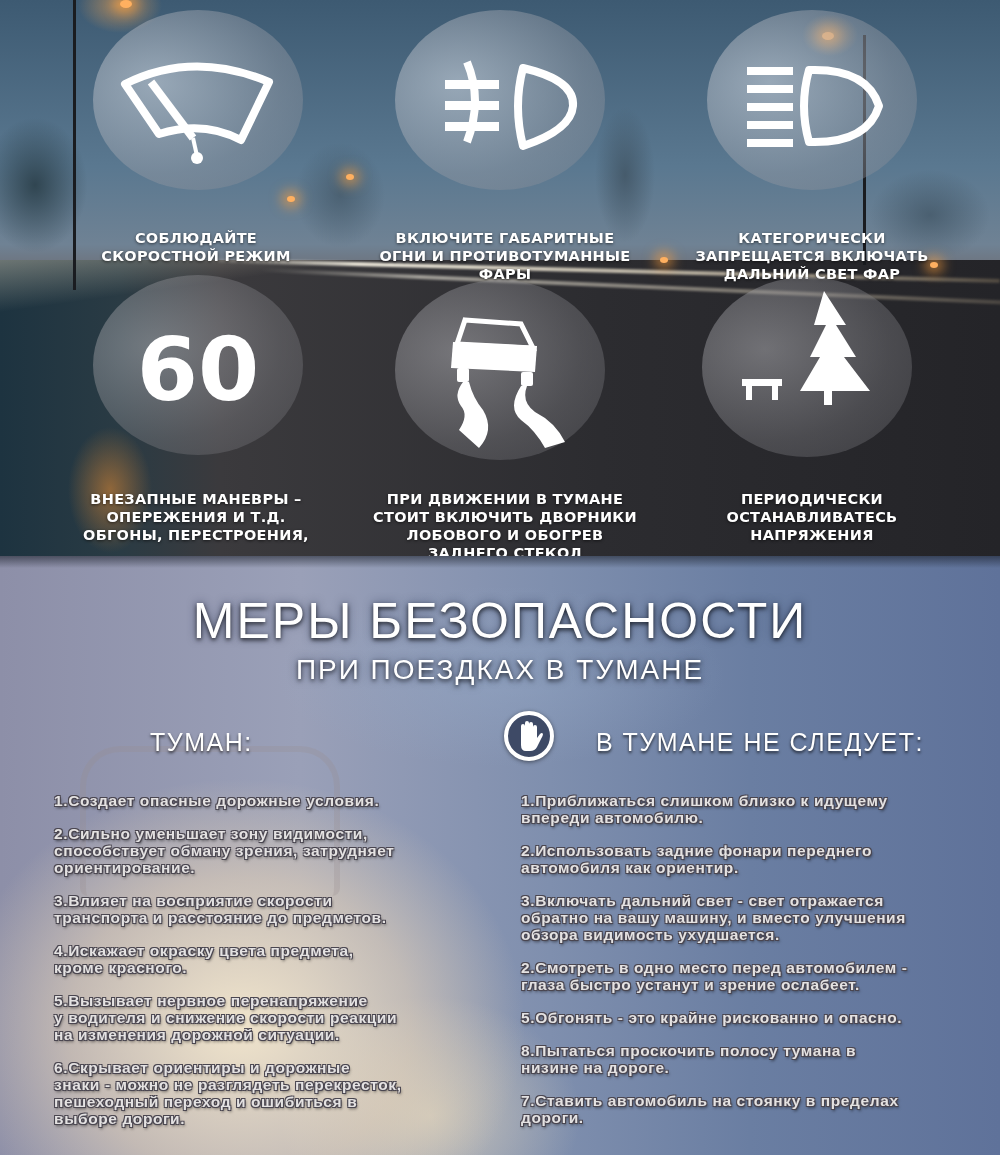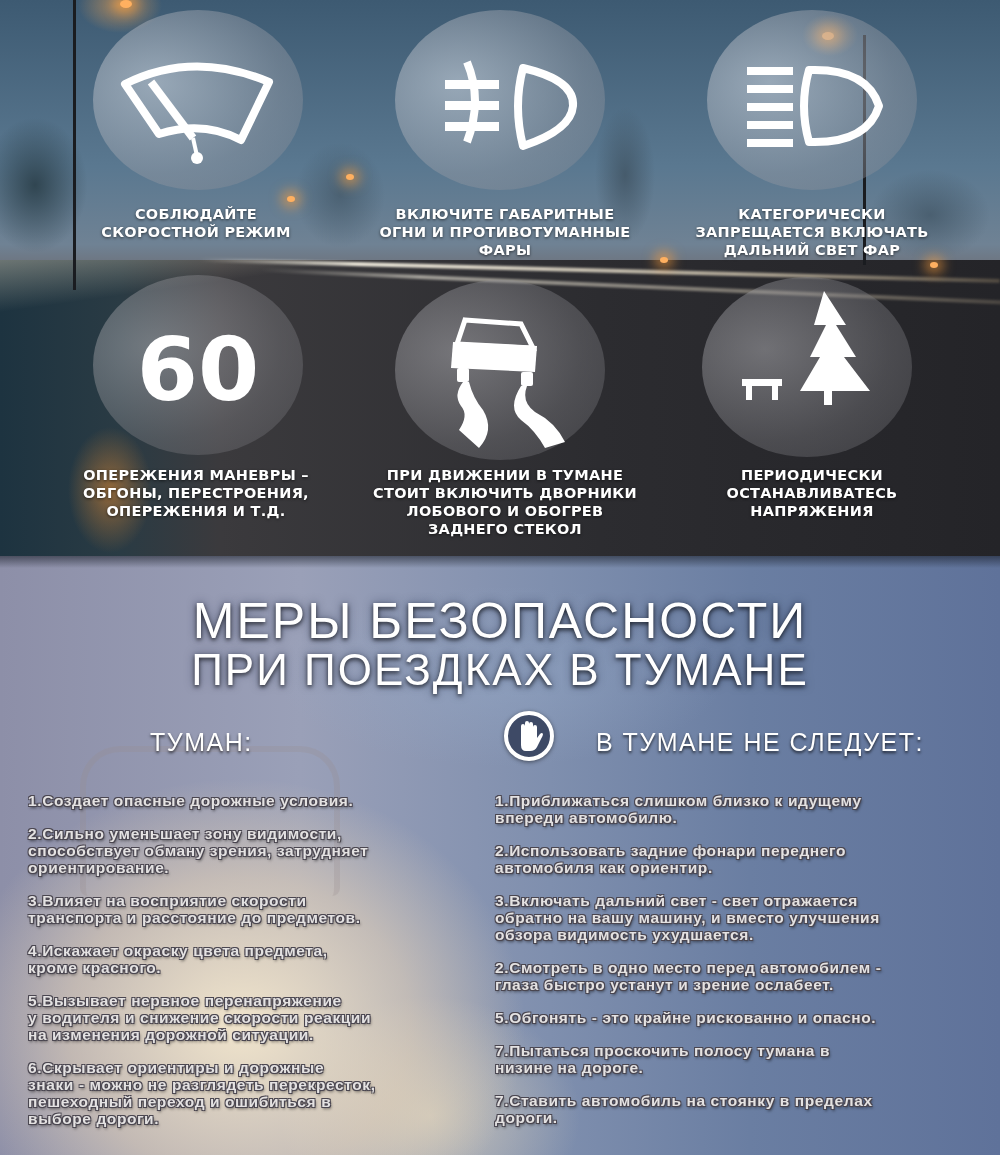--- a/index.html
+++ b/index.html
@@ -49,20 +49,21 @@
   }
   .circle.dark {
     background:radial-gradient(ellipse at 30% 40%, rgba(200,200,205,0.45), rgba(130,130,135,0.4) 60%, rgba(100,100,105,0.35));
   }
   .circle svg { position:absolute; left:0; top:0; width:100%; height:100%; }
   .feature-label {
     position:absolute; left:0; width:300px;
     color:#ffffff; font-family:"DejaVu Sans", sans-serif; font-weight:bold;
     font-size:14.5px; line-height:18px; letter-spacing:0.3px;
     text-shadow:0 1px 3px rgba(0,0,0,0.6);
+    margin-top:24px;
   }
   .feature-label span { display:block; white-space:nowrap; }
 
   
   .bottom-panel {
     position:absolute; left:0; top:556px; width:1000px; height:599px; overflow:hidden;
     background:
       radial-gradient(ellipse 380px 330px at 240px 470px, rgba(245,232,205,0.95), rgba(235,215,185,0.55) 45%, transparent 75%),
       radial-gradient(ellipse 200px 160px at 430px 560px, rgba(240,225,190,0.6), transparent 75%),
       radial-gradient(ellipse 300px 120px at 500px 120px, rgba(150,170,200,0.5), transparent 75%),
@@ -77,21 +78,21 @@
     border:6px solid rgba(150,140,140,0.25); border-radius:40px 40px 8px 8px;
     border-bottom:none;
   }
   .main-title {
     position:absolute; left:0; width:1000px; text-align:center;
     font-family:"Liberation Sans", sans-serif; color:#ffffff;
     text-shadow:0 2px 4px rgba(0,0,0,0.7), 0 0 10px rgba(20,30,60,0.5);
     white-space:nowrap;
   }
   .main-title.l1 { top:37px; font-size:50px; letter-spacing:2px; line-height:56px; }
-  .main-title.l2 { top:89px; font-size:44px; letter-spacing:2px; line-height:50px; }
+  .main-title.l2 { top:89px; font-size:28px; letter-spacing:2px; line-height:50px; }
 
   .col-heading {
     position:absolute; top:172px; font-family:"Liberation Sans", sans-serif;
     font-size:25px; color:#ffffff; letter-spacing:1.5px;
     text-shadow:0 2px 3px rgba(0,0,0,0.7); white-space:nowrap;
   }
   .hand-badge {
     position:absolute; left:504px; top:155px; width:50px; height:50px; border-radius:50%;
     background:#3e4a66; border:4px solid #ffffff; box-shadow:0 1px 4px rgba(0,0,0,0.5);
   }
@@ -99,21 +100,21 @@
 
   .list {
     position:absolute; list-style:none;
     font-family:"Liberation Sans", sans-serif; font-weight:bold;
     font-size:15.5px; line-height:17px; letter-spacing:0.6px;
     color:#e4e2e2;
     text-shadow:
       -1px -1px 0 #4a4650, 1px -1px 0 #4a4650, -1px 1px 0 #4a4650, 1px 1px 0 #4a4650,
       1px 2px 3px rgba(0,0,0,0.6);
   }
-  .list li { margin-bottom:16px; white-space:pre-line; }
+  .list li { margin-bottom:16px; white-space:pre-line;margin-left:26px; }
   .list.left { left:28px; top:236px; width:450px; }
   .list.right { left:495px; top:236px; width:500px; }
 </style>
 </head>
 <body>
 
 <div class="top-panel">
   <div class="fog-trees"></div>
   <div class="road"></div>
   <div class="light-streak"></div>
@@ -178,23 +179,23 @@
     </div>
   </div>
 
   <div class="feature" style="left:46px;top:0;height:540px;">
     <div class="circle dark" style="left:47px;top:275px;">
       <svg viewBox="0 0 210 180">
         <text x="105" y="125" text-anchor="middle" font-family="DejaVu Sans, sans-serif" font-weight="bold" font-size="88" fill="#fff">60</text>
       </svg>
     </div>
     <div class="feature-label" style="top:466px;">
-      <span>ОПЕРЕЖЕНИЯ МАНЕВРЫ –</span>
+      <span>ВНЕЗАПНЫЕ МАНЕВРЫ –</span>
+      <span>ОПЕРЕЖЕНИЯ И Т.Д.</span>
       <span>ОБГОНЫ, ПЕРЕСТРОЕНИЯ,</span>
-      <span>ОПЕРЕЖЕНИЯ И Т.Д.</span>
     </div>
   </div>
 
   <div class="feature" style="left:355px;top:0;height:540px;">
     <div class="circle dark" style="left:40px;top:280px;">
       <svg viewBox="0 0 210 180">
         <path d="M70 40 L126 44 L138 68 L62 64 Z" fill="none" stroke="#fff" stroke-width="5"></path>
         <path d="M58 62 L142 66 L140 92 L56 88 Z" fill="#fff"></path>
         <rect x="62" y="88" width="12" height="14" rx="2" fill="#fff"></rect>
         <rect x="126" y="92" width="12" height="14" rx="2" fill="#fff"></rect>
@@ -264,18 +265,18 @@
     <li>1.Приближаться слишком близко к идущему
 впереди автомобилю.</li>
     <li>2.Использовать задние фонари переднего
 автомобиля как ориентир.</li>
     <li>3.Включать дальний свет - свет отражается
 обратно на вашу машину, и вместо улучшения
 обзора видимость ухудшается.</li>
     <li>2.Смотреть в одно место перед автомобилем -
 глаза быстро устанут и зрение ослабеет.</li>
     <li>5.Обгонять - это крайне рискованно и опасно.</li>
-    <li>7.Пытаться проскочить полосу тумана в
+    <li>8.Пытаться проскочить полосу тумана в
 низине на дороге.</li>
     <li>7.Ставить автомобиль на стоянку в пределах
 дороги.</li>
   </ul>
 </div>
 
 </body></html>

